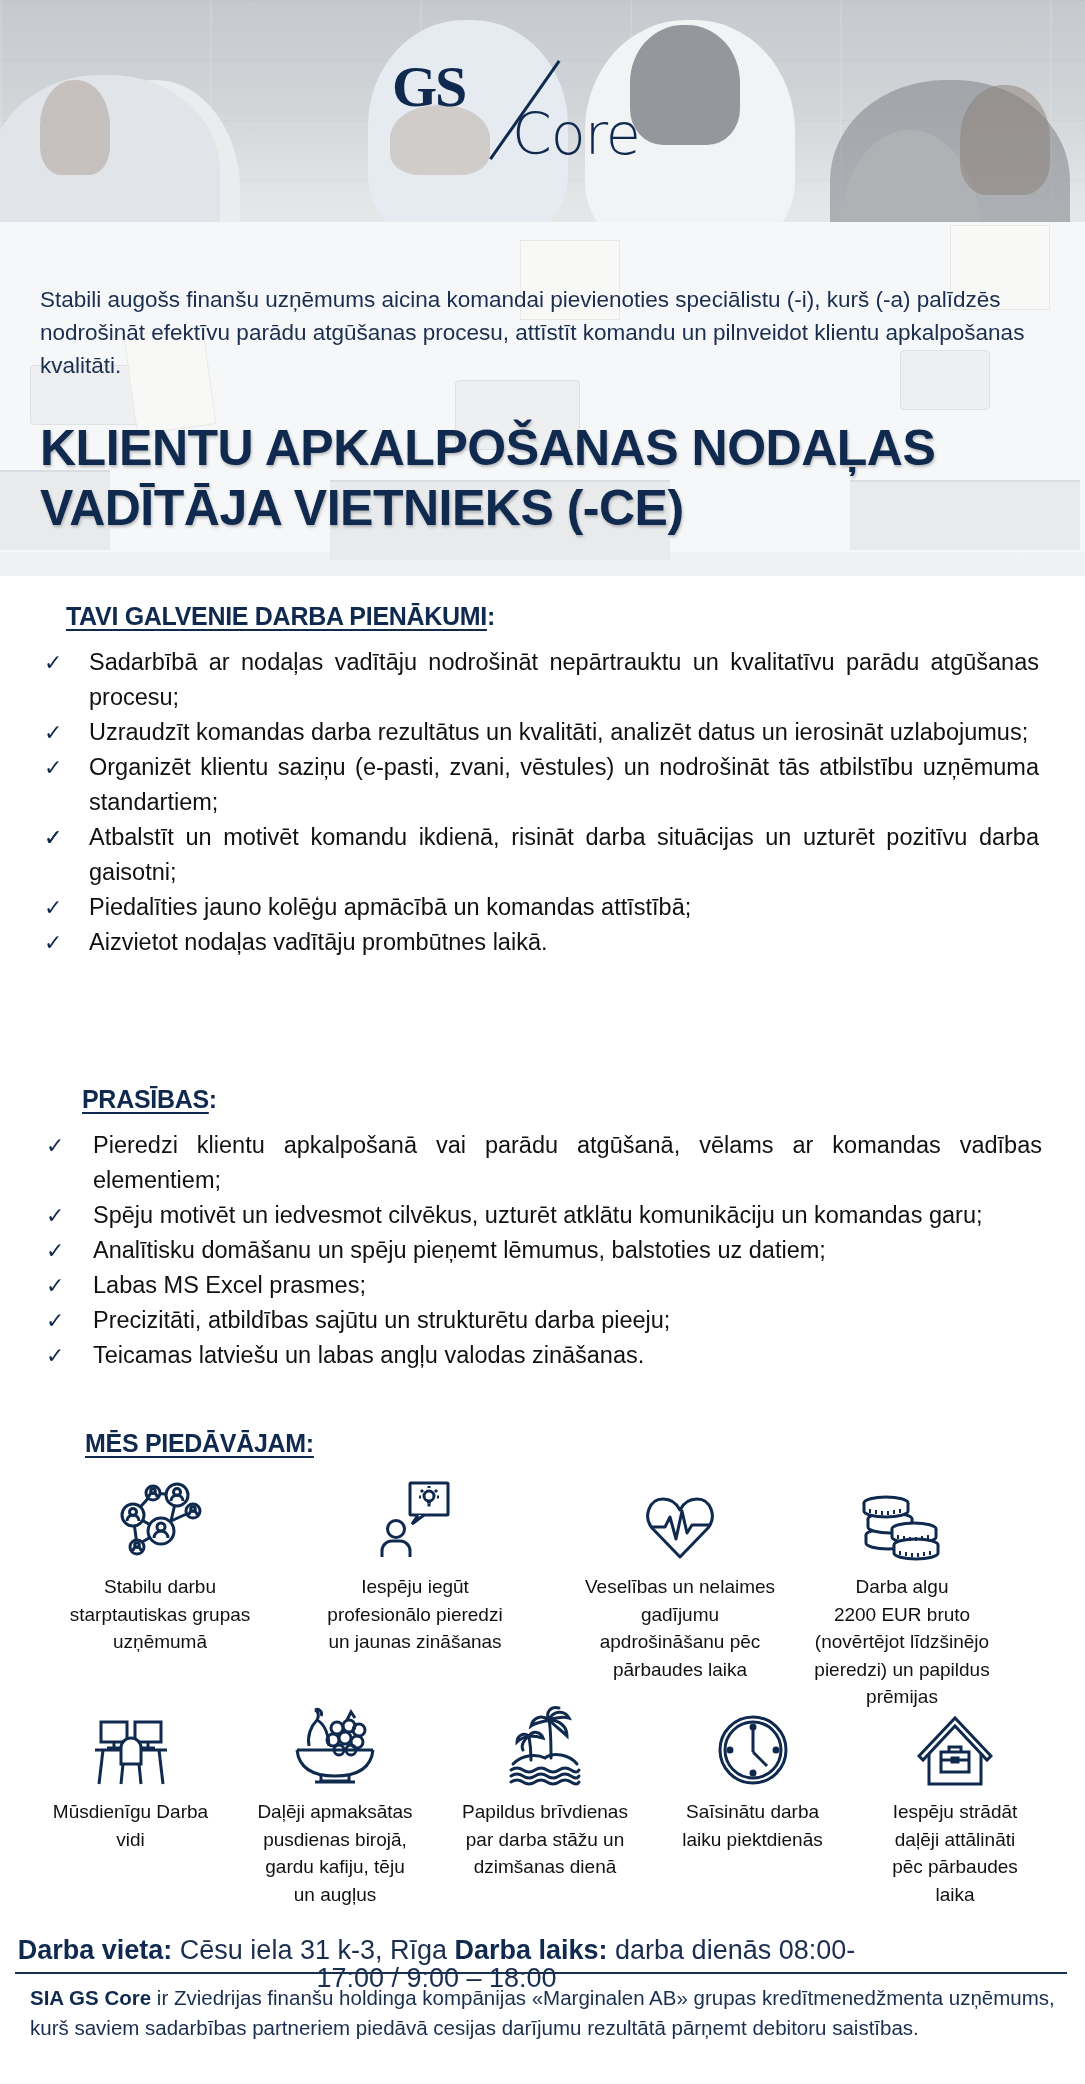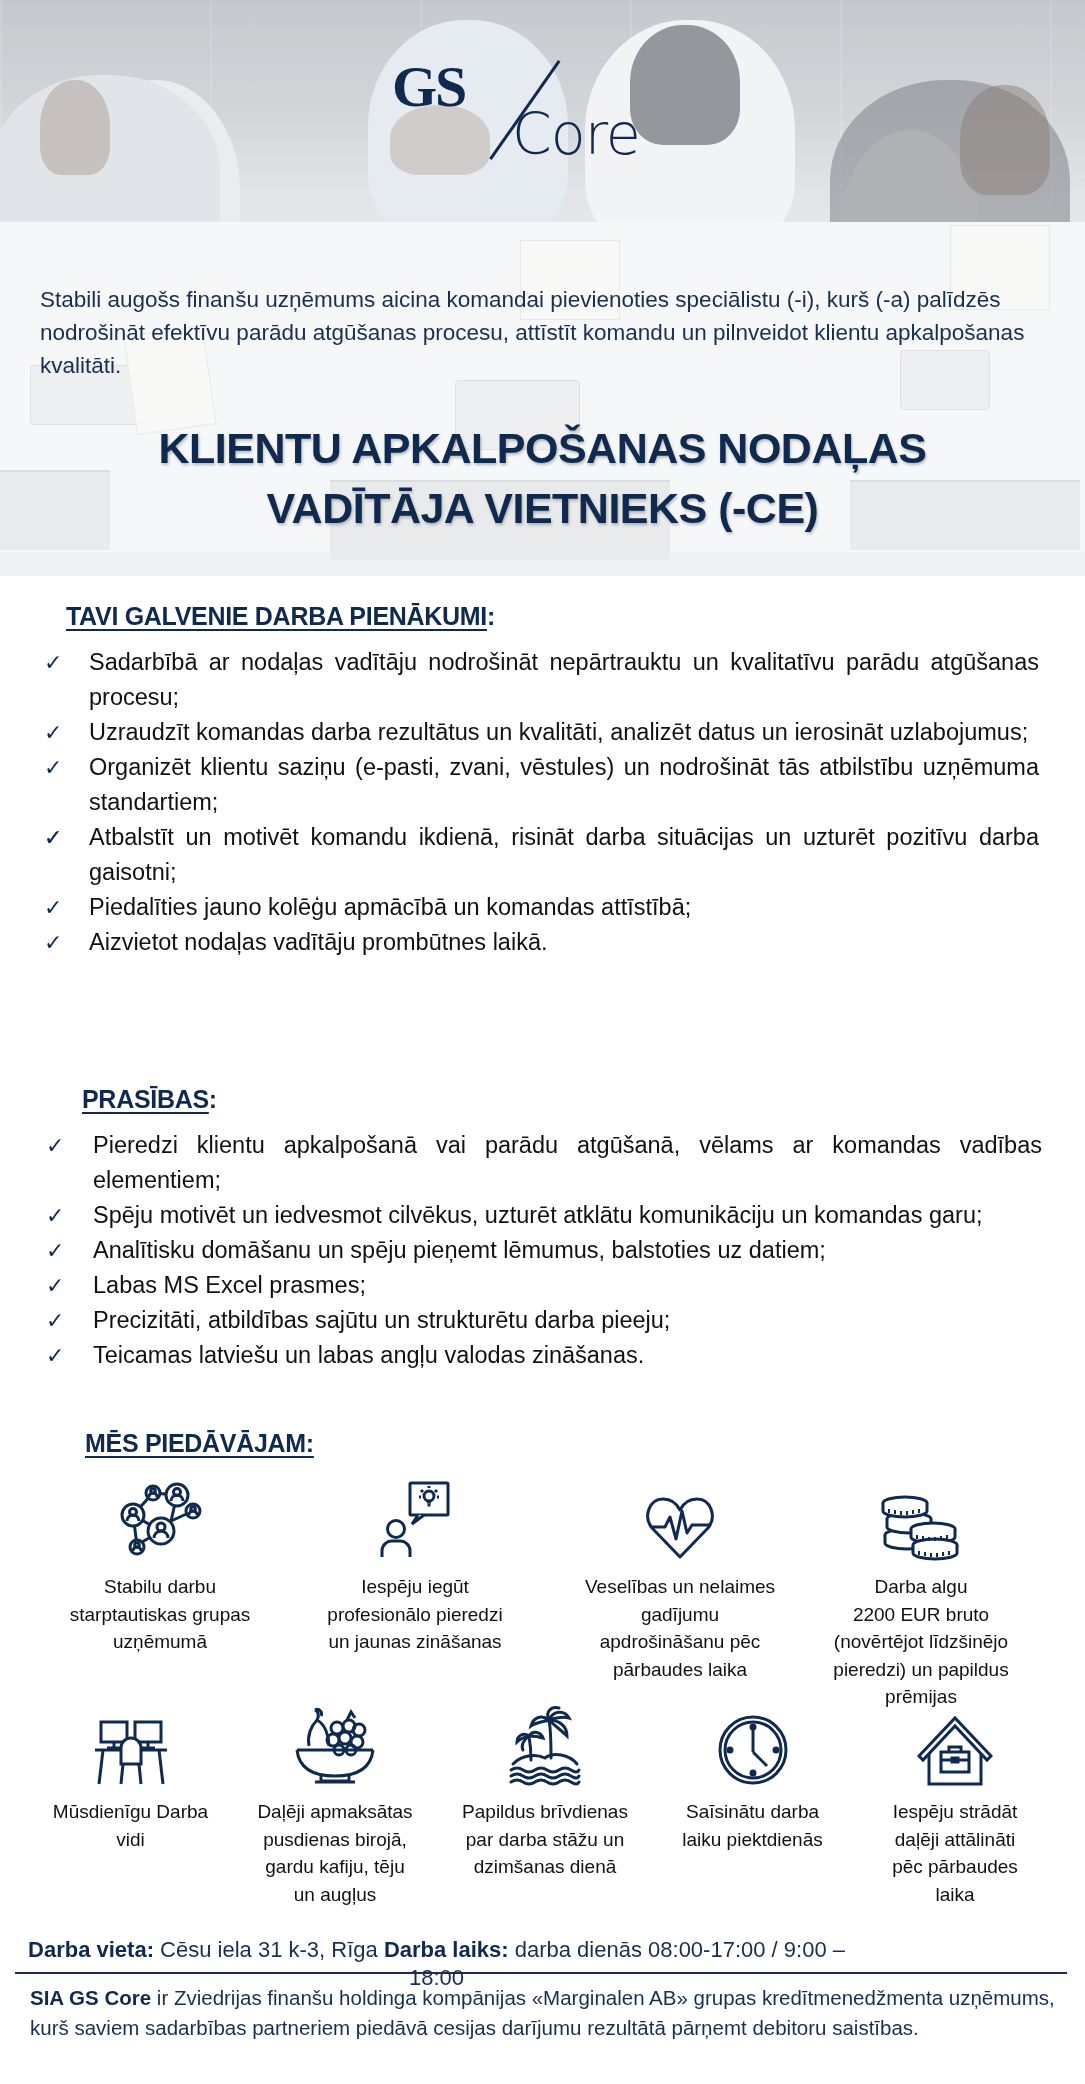--- a/index.html
+++ b/index.html
@@ -26,22 +26,22 @@
 
   .logo { position: absolute; left: 388px; top: 58px; width: 320px; height: 110px; }
   .logo-gs { position: absolute; left: 4px; top: 0; font-family: Liberation Serif, serif; font-weight: 700;
     font-size: 58px; letter-spacing: -2px; color: #0f2a4e; line-height: 1; }
   .logo-slash { position: absolute; left: 108px; top: 2px; width: 3px; height: 120px; background: #0f2a4e; transform: rotate(35deg); transform-origin: top left; left: 170px; }
   .logo-core { position: absolute; left: 124px; top: 48px; font-family: "DejaVu Sans", sans-serif; font-weight: 300;
     font-size: 57px; letter-spacing: -1px; color: #0f2a4e; line-height: 1; }
 
   .hero-intro { position: absolute; left: 40px; top: 283px; width: 1005px; 
     font-family: "Liberation Sans", sans-serif; font-size: 22.5px; line-height: 33px; color: #1a2e4f; }
-  .hero-title { position: absolute; left: 40px; top: 418px; width: 1005px; text-align: center;
-    font-family: "Liberation Sans", sans-serif; font-weight: 700; font-size: 43px; line-height: 60px; color: #0f2a4e;
+  .hero-title { position: absolute; left: 40px; top: 418px; width: 1005px; 
+    font-family: "Liberation Sans", sans-serif; font-weight: 700; font-size: 50px; line-height: 60px; color: #0f2a4e;
     letter-spacing: -0.5px; text-shadow: 1px 2px 3px rgba(0,0,0,0.25); }
 
   
   .sec-title { position: absolute; font-family: "Liberation Sans", sans-serif; font-weight: 700; font-size: 25px;
     color: #0f2a4e; line-height: 30px; letter-spacing: -0.3px; }
   .sec-title .u { text-decoration: underline; text-decoration-thickness: 2px; text-underline-offset: 4px; margin-left: 37px; }
 
   .list { position: absolute; list-style: none; }
   .list li { position: relative; font-family: "Liberation Sans", sans-serif; font-size: 23.5px; color: #111;
     text-align: justify; text-align-last: left; }
@@ -56,21 +56,21 @@
   .reqs li .check { left: 0; top: 0; }
 
   
   .offer { position: absolute; text-align: center; font-family: "Liberation Sans", sans-serif; font-size: 19px;
     line-height: 27.5px; color: #111; }
   .offer svg { display: block; margin: 0 auto; }
   .offer .icon { height: 86px; display: flex; align-items: flex-end; justify-content: center; margin-bottom: 12px; }
 
   
   .workplace { position: absolute; left: 0; top: 1936px; width: 873px; text-align: center;
-    font-family: "Liberation Sans", sans-serif; font-size: 22px; color: #1a2e4f; line-height: 28px; }
+    font-family: "Liberation Sans", sans-serif; font-size: 27px; color: #1a2e4f; line-height: 28px; }
   .workplace b { color: #0f2a4e; }
   .divider { position: absolute; left: 15px; top: 1972px; width: 1052px; height: 2px; background: #1a2e4f; }
   .about { position: absolute; left: 30px; top: 1983px; width: 1025px; text-align: left;
     font-family: "Liberation Sans", sans-serif; font-size: 20.5px; line-height: 30px; color: #1a2e4f; }
   .about b { color: #0f2a4e; }
 </style>
 </head>
 <body>
 
 <div class="page">
@@ -193,21 +193,21 @@
           <line x1="57" y1="9" x2="55" y2="11"></line>
         <line x1="39" y1="16" x2="41" y2="16"></line>
           <line x1="57" y1="16" x2="59" y2="16"></line>
         <circle cx="16" cy="48" r="8.5"></circle>
           <path d="M2 76 V70 a10 10 0 0 1 10 -10 h8 a10 10 0 0 1 10 10 V76"></path>
       </svg>
     </div>
     <div><span>Iespēju iegūt</span><br><span>profesionālo pieredzi</span><br><span>un jaunas zināšanas</span></div>
   </div>
 
-  <div class="offer" style="left:801px;top:1475px;width:240px;">
+  <div class="offer" style="left:782px;top:1475px;width:240px;">
     <div class="icon">
       <svg width="80" height="66" viewBox="0 0 80 66" fill="#fff" stroke="#0f2a4e" stroke-width="3">
         <ellipse cx="26" cy="40" rx="22" ry="6"></ellipse>
           <path d="M4 40 v8 a22 6 0 0 0 44 0 v-8"></path>
         <ellipse cx="28" cy="24" rx="22" ry="6"></ellipse>
           <path d="M6 24 v8 a22 6 0 0 0 44 0 v-8"></path>
         <ellipse cx="24" cy="8" rx="22" ry="6"></ellipse>
           <path d="M2 8 v8 a22 6 0 0 0 44 0 v-8"></path>
         <ellipse cx="52" cy="34" rx="22" ry="6"></ellipse>
           <path d="M30 34 v8 a22 6 0 0 0 44 0 v-8"></path>

